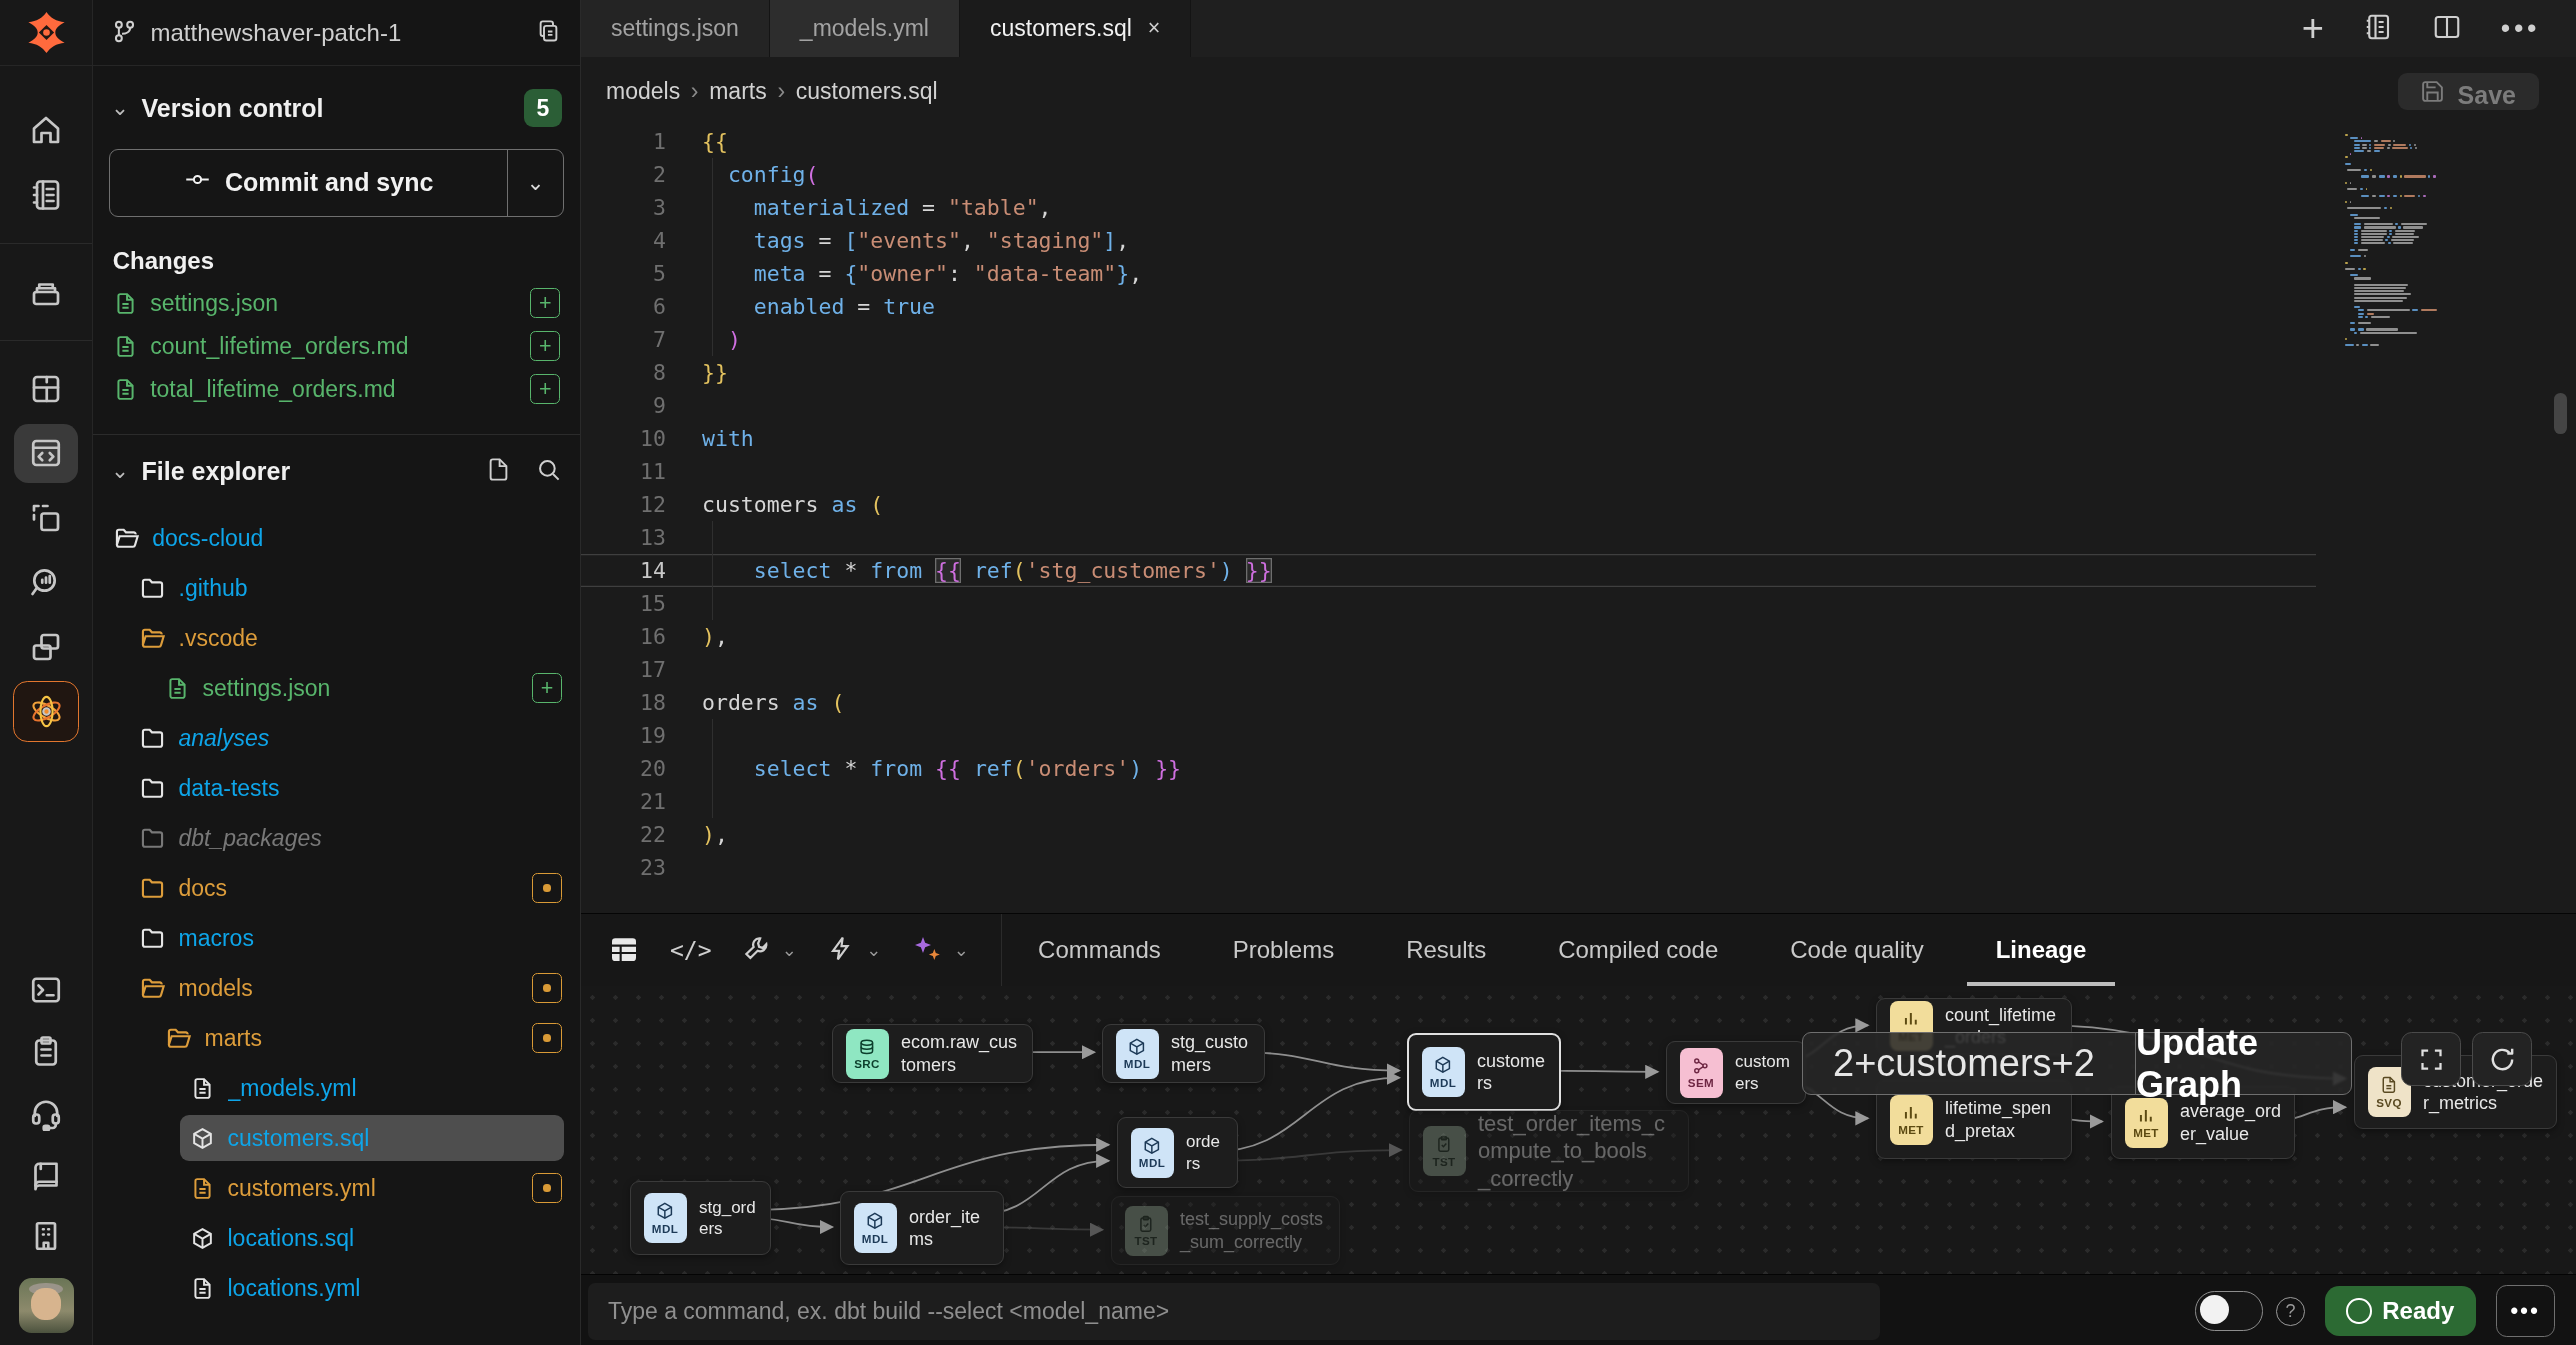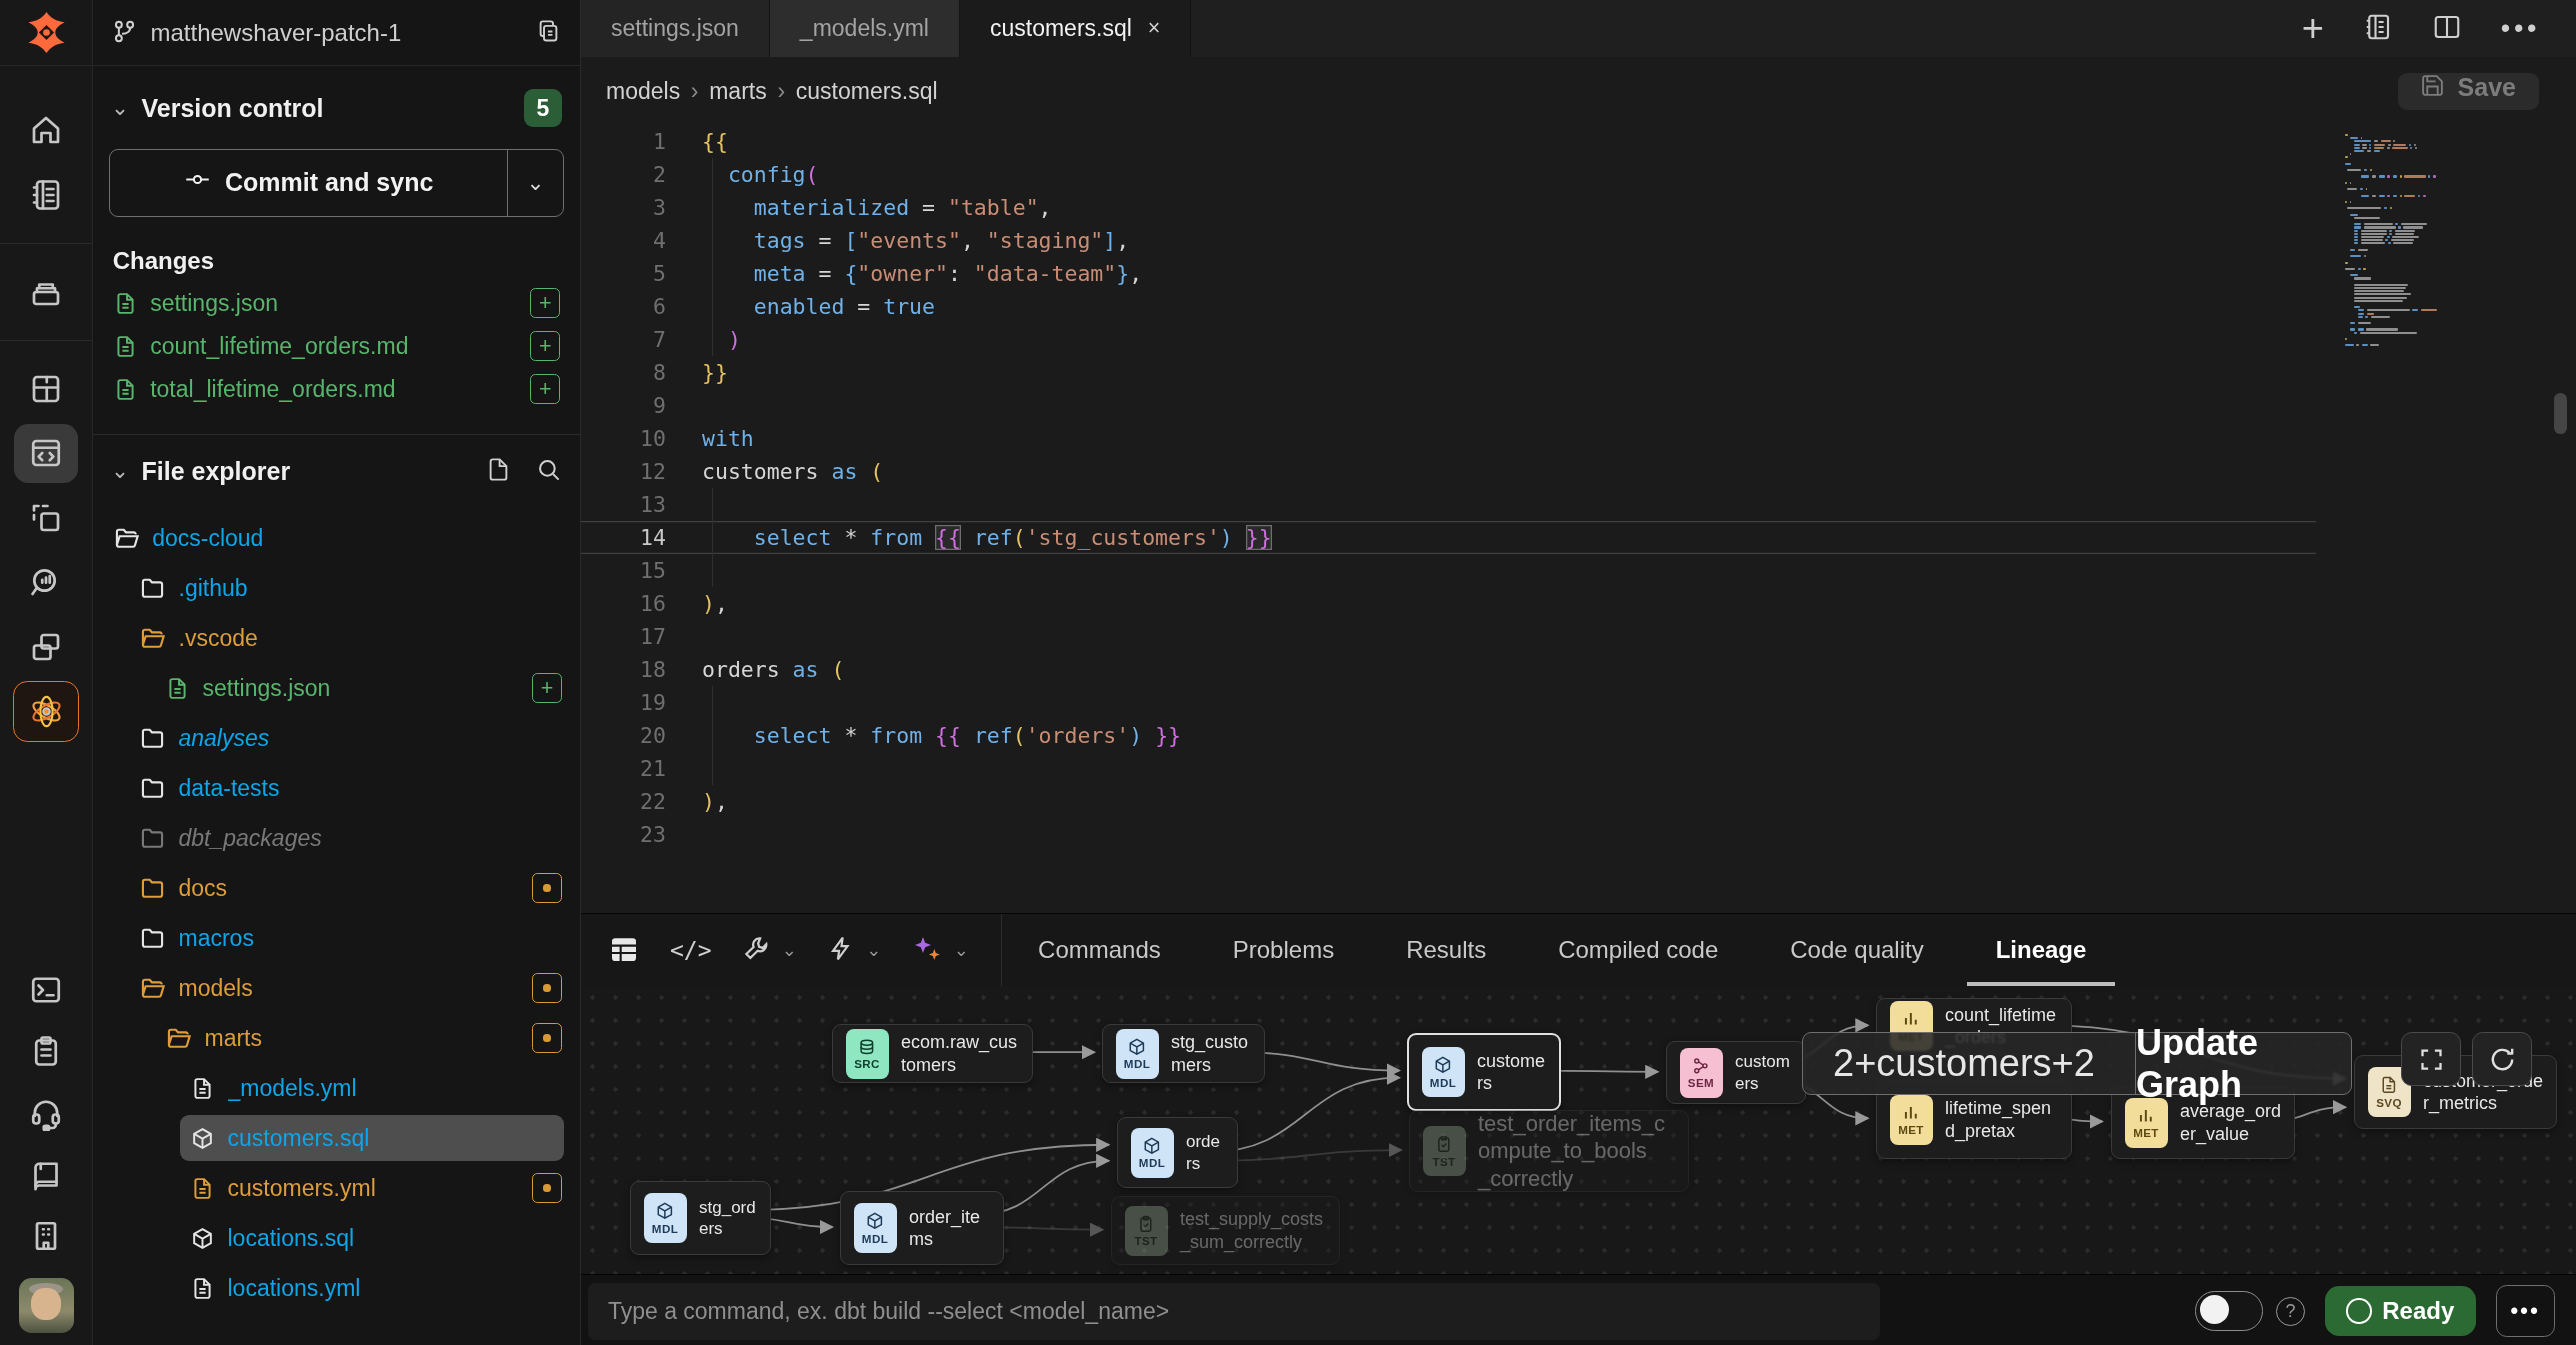--- a/index.html
+++ b/index.html
@@ -55,21 +55,21 @@
   .etab{display:flex;align-items:center;gap:16px;padding:0 30px;font-size:23px;color:#a3a3a3;border-right:0.9px solid #141414;}
   .etab.t1{background:#242424;}
   .etab.t2{background:#2d2d2d;}
   .etab.active{background:#1b1b1b;color:#f2f2f2;}
   .etab .x{font-size:21.5px;color:#cfcfcf;}
   .tabicons{margin-left:auto;display:flex;align-items:center;gap:39px;padding-right:36px;color:#cfcfcf;}
   .crumbrow{position:absolute;left:0;top:57px;right:0;height:68px;display:flex;align-items:center;padding:0 25px;}
   .crumb{font-size:23px;color:#d2d2d2;}
   .crumb .sep{color:#8a8a8a;margin:0 10.7px;}
   .savebtn{margin-left:auto;margin-right:12.5px;height:37px;min-width:141px;background:#2b2b2b;border-radius:9px;
-           display:flex;align-items:flex-start;justify-content:center;gap:12.5px;color:#7c7c7c;font-size:25px;font-weight:600;}
+           display:flex;align-items:flex-end;justify-content:center;gap:12.5px;color:#7c7c7c;font-size:25px;font-weight:600;}
   .codearea{position:absolute;left:0;top:125px;right:0;height:788px;overflow:hidden;font-family:"DejaVu Sans Mono",monospace;}
   .coderow{position:relative;height:33px;display:flex;align-items:center;width:1735px;}
   .coderow.current{box-shadow:inset 0 1.3px 0 #3f3f3f, inset 0 -1.3px 0 #3f3f3f;}
   .gutter{width:85px;text-align:right;color:#6f6f6f;font-size:21.5px;flex:none;}
   .coderow.current .gutter{color:#c8c8c8;}
   .ltext{margin-left:36px;font-size:21.5px;white-space:pre;}
   .coderow .guide{position:absolute;left:131px;top:0;bottom:0;width:1.3px;background:#2f2f2f;}
   .tk-w{color:#d6d6d6}.tk-b{color:#6fb1e8}.tk-s{color:#c98d75}.tk-y{color:#e3c25f}.tk-m{color:#cf6fe0}
   .tk-jm{color:#cf6fe0;box-shadow:inset 0 0 0 1.3px #6e6e6e;background:rgba(130,130,130,.14);}
   .minimap{position:absolute;top:9px;left:1764px;width:134px;}
@@ -611,20 +611,24 @@
           </div>
           <div class="coderow">
             <span class="gutter">9</span>
             <span class="ltext"></span>
           </div>
           <div class="coderow">
             <span class="gutter">10</span>
             <span class="ltext"><span class="tk-b">with</span></span>
           </div>
           <div class="coderow">
+            <span class="gutter">11</span>
+            <span class="ltext"></span>
+          </div>
+          <div class="coderow">
             <span class="gutter">12</span>
             <span class="ltext"><span class="tk-w">customers </span><span class="tk-b">as</span><span class="tk-w"> </span><span class="tk-y">(</span></span>
           </div>
           <div class="coderow">
             <span class="gutter">13</span>
             <span class="guide"></span>
             <span class="ltext"></span>
           </div>
           <div class="coderow current">
             <span class="gutter">14</span>

